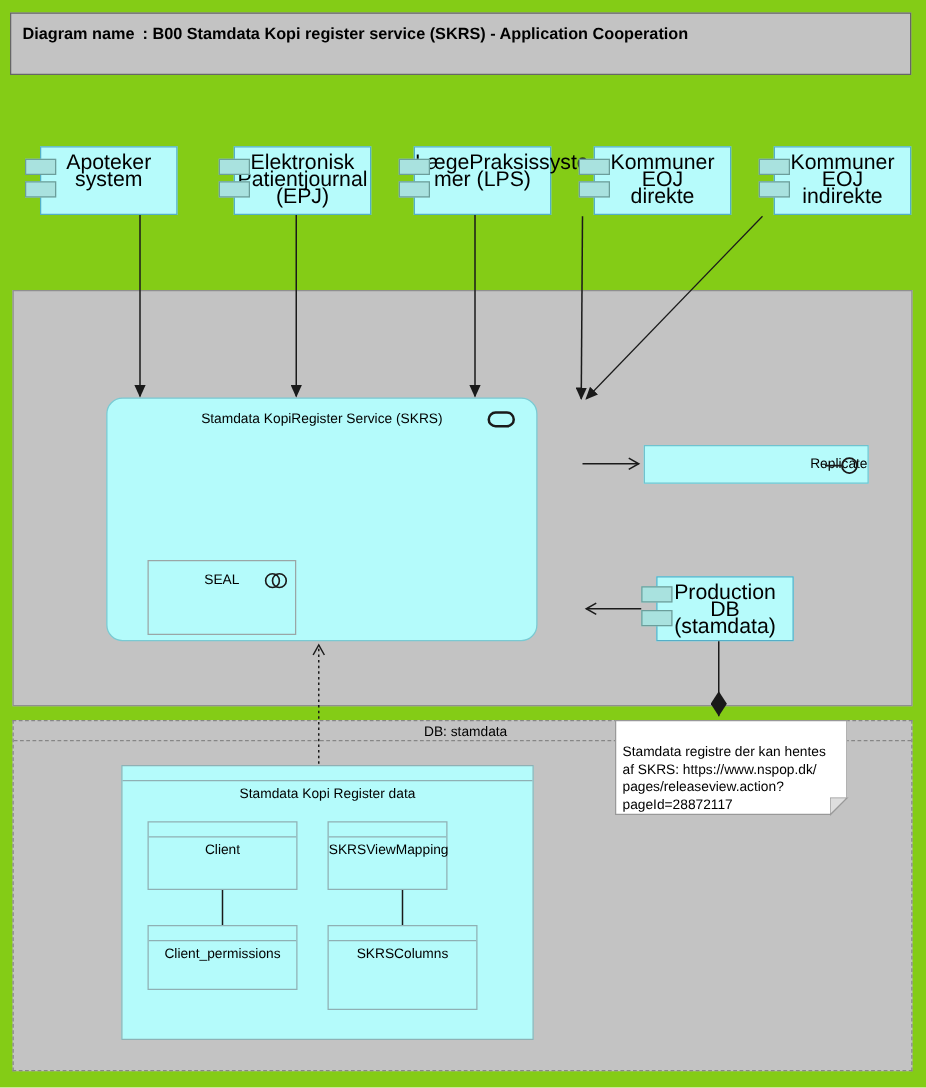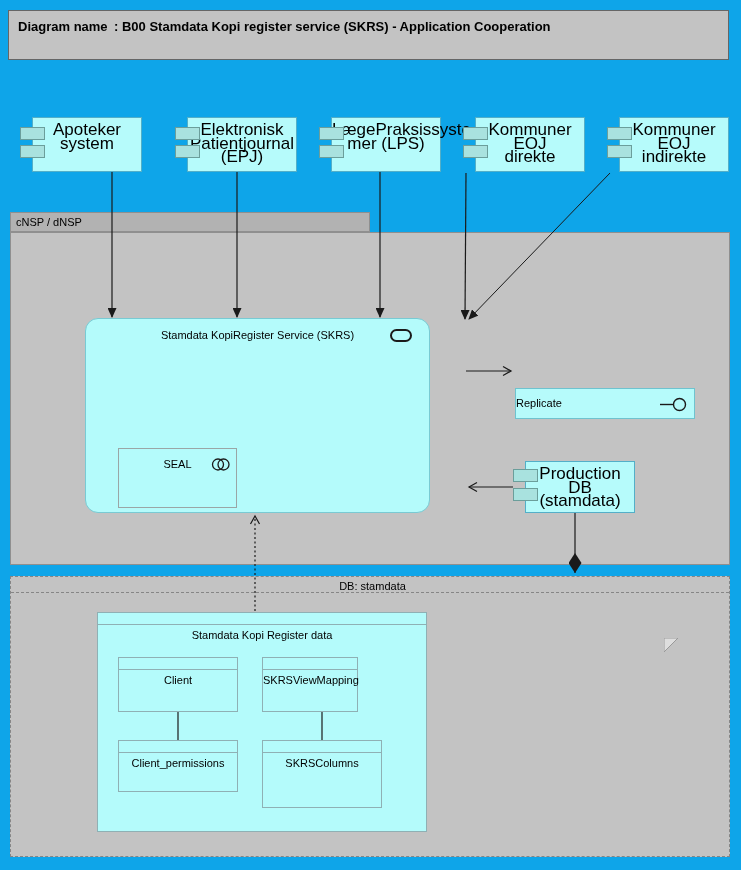--- a/index.html
+++ b/index.html
@@ -1,17 +1,17 @@
 <!DOCTYPE html>
 <html><head>
 <meta charset="utf-8">
 <style>
   html,body{margin:0;padding:0;background:#fff;}
   .canvas{
-    position:relative;width:741px;height:870px;background:#0ea5e9;
+    position:relative;width:741px;height:870px;background:#84cc16;
     font-family:"Liberation Sans",sans-serif;color:#000;overflow:hidden;
   }
   
   .title-block{
     position:absolute;left:8px;top:10px;width:721px;height:50px;
     background:#c3c3c3;border:1px solid #666;box-sizing:border-box;
     padding:7px 9px;font-size:13px;font-weight:bold;line-height:18px;
   }
   .title-row{display:flex;}
   .title-row .t-label{width:96px;flex:0 0 96px;}
@@ -62,21 +62,21 @@
   .seal{
     position:absolute;left:118px;top:428px;width:119px;height:60px;
     background:#b4fbfb;border:1px solid #9aa6a6;box-sizing:border-box;
     font-size:11px;text-align:center;padding-top:9px;margin-top:20px;
   }
   .collab-icon{position:absolute;right:5px;top:8px;}
   
   .replicate{
     position:absolute;left:515px;top:356px;width:180px;height:31px;
     background:#b6fbfb;border:1px solid #6fc3cf;box-sizing:border-box;
-    font-size:11px;text-align:left;line-height:29px;margin-top:32px;
+    font-size:11px;text-align:right;line-height:29px;
   }
   .iface-icon{position:absolute;right:7px;top:8px;}
   
   .note{
     position:absolute;left:492px;top:576px;width:186px;height:76px;
     background:#fff;border:1px solid #999;box-sizing:border-box;
     font-size:11px;line-height:14px;padding:4px 5px;white-space:pre-line;
     clip-path:polygon(0 0,100% 0,100% calc(100% - 14px),calc(100% - 14px) 100%,0 100%);
     z-index:6;
   }
@@ -96,23 +96,20 @@
 
 <div class="canvas">
 
   <div class="title-block">
     <div class="title-row">
       <span class="t-label">Diagram name</span>
       <span class="t-value">: B00 Stamdata Kopi register service (SKRS) - Application Cooperation</span>
     </div>
   </div>
 
-  <div class="group-header" style="left:10px;top:212px;width:360px;height:20px;">
-    <span>cNSP / dNSP</span>
-  </div>
   <div class="group-body" style="left:10px;top:232px;width:720px;height:333px;"></div>
 
   <div class="group-dashed" style="left:10px;top:576px;width:720px;height:281px;">
     <div class="db-head">
       <span>DB: stamdata</span>
     </div>
   </div>
 
   <div class="boxlayer">
 
@@ -190,20 +187,26 @@
     <div class="data-object" style="left:118px;top:740px;width:120px;height:52px;">
       <div class="band"></div>
       <div class="d-label">Client_permissions</div>
     </div>
     <div class="data-object" style="left:262px;top:740px;width:120px;height:68px;">
       <div class="band"></div>
       <div class="d-label">SKRSColumns</div>
     </div>
   </div>
 
+  <div class="note">
+    <span>Stamdata registre der kan hentes
+af SKRS: https://www.nspop.dk/
+pages/releaseview.action?
+pageId=28872117</span>
+  </div>
   <svg class="note-fold" style="left:664px;top:638px;" width="15" height="15">
     <path d="M0,0 L14,0 L0,14 z" fill="#dedede" stroke="#999" stroke-width="1"></path>
   </svg>
 
   <svg class="connectors" width="741" height="870">
     <defs>
       <marker id="mF" markerUnits="userSpaceOnUse" markerWidth="10" markerHeight="9" refX="9" refY="4.5" orient="auto">
         <path d="M0,0 L10,4.5 L0,9 z" fill="#1a1a1a"></path>
       </marker>
       <marker id="mO" markerUnits="userSpaceOnUse" markerWidth="12" markerHeight="12" refX="10" refY="6" orient="auto">

